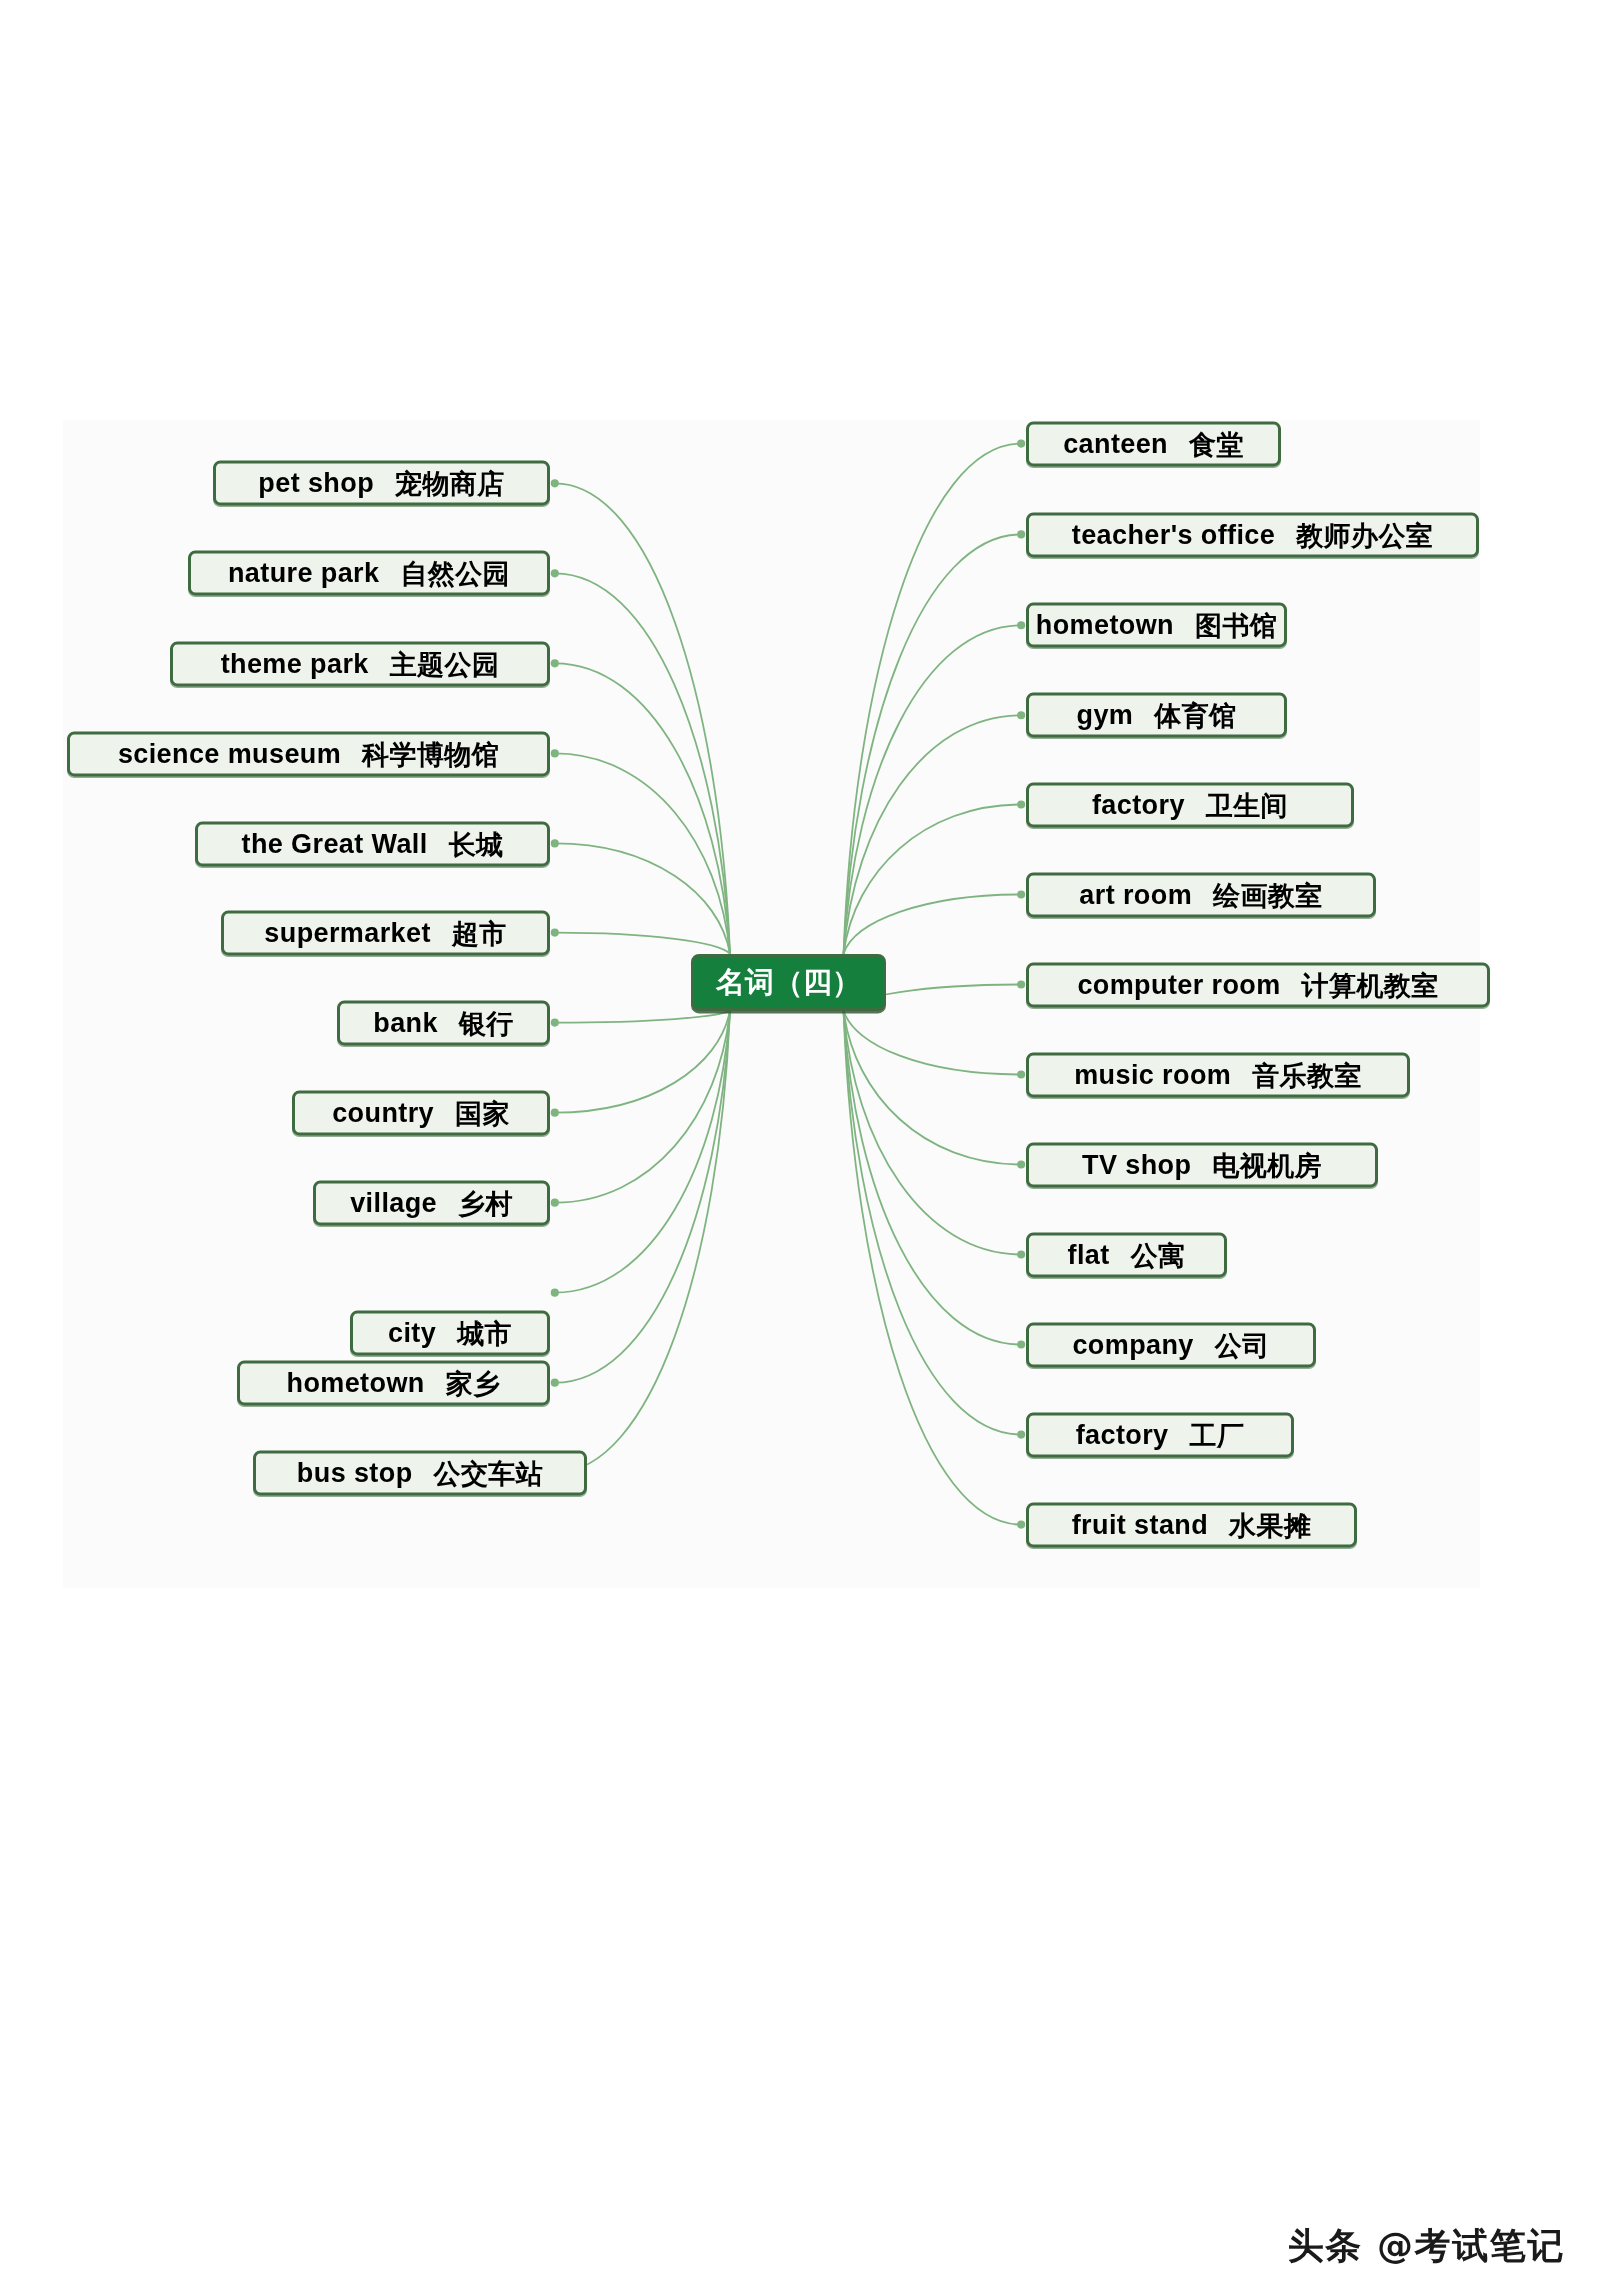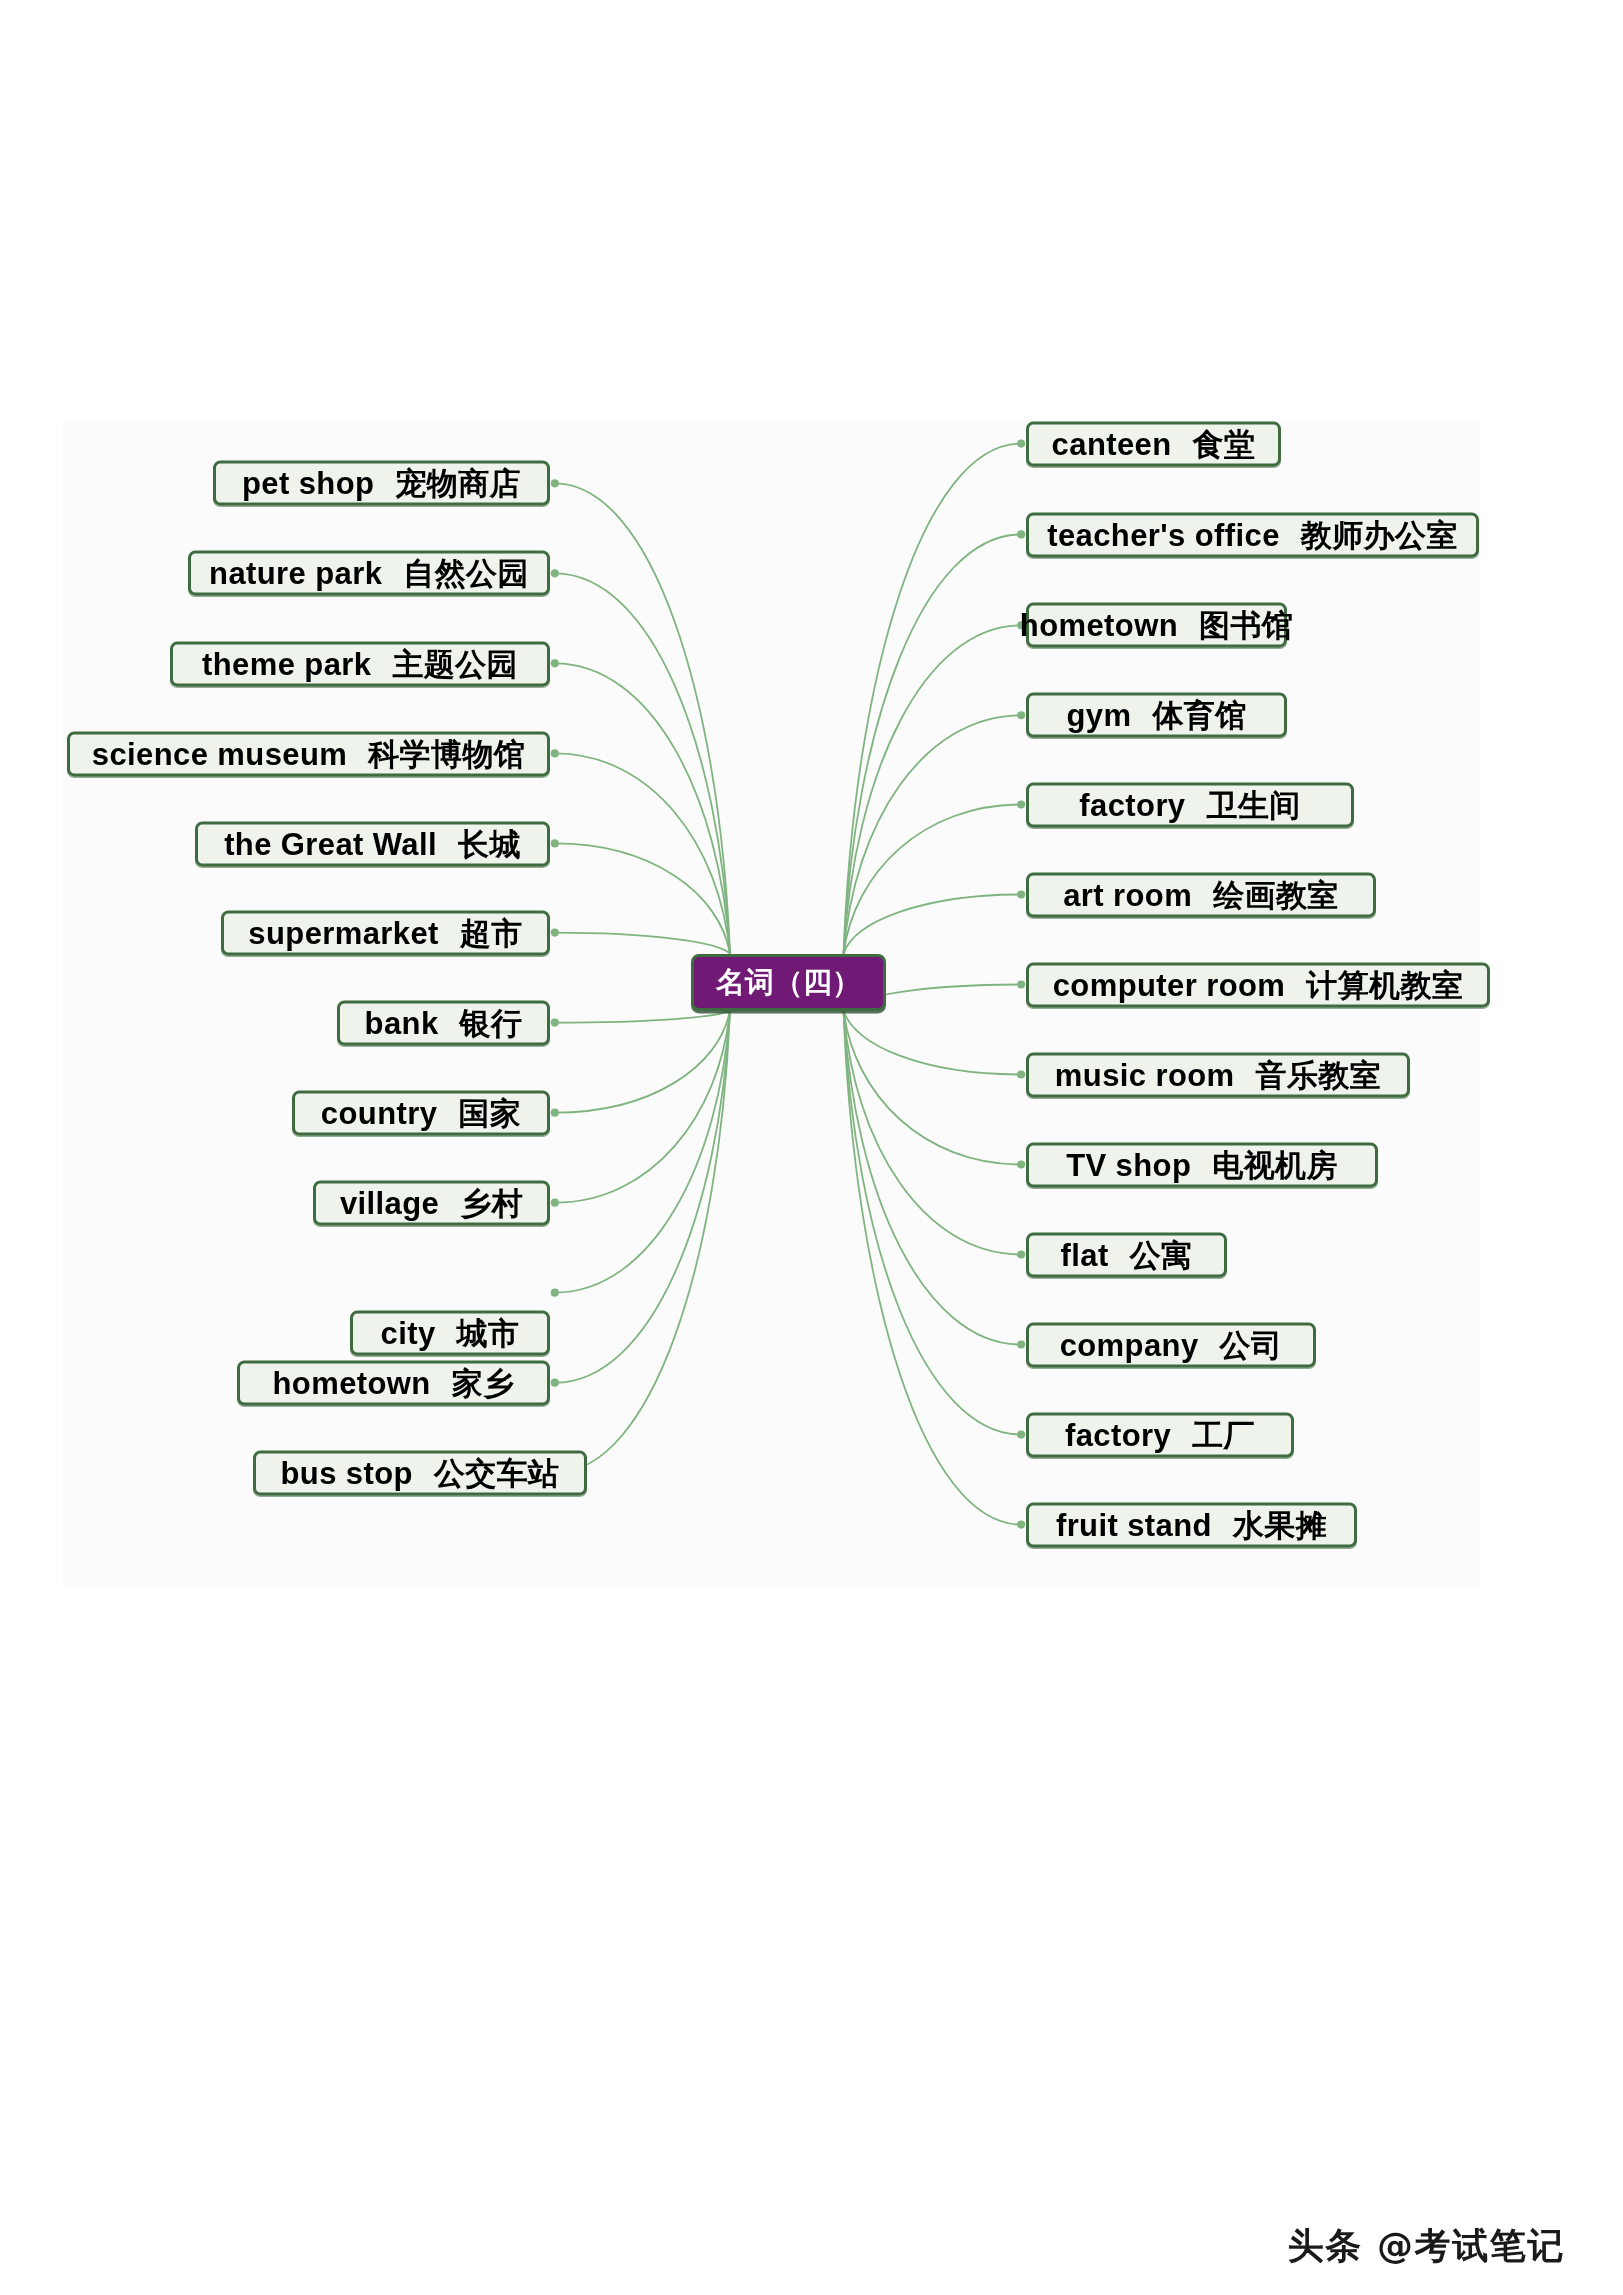--- a/index.html
+++ b/index.html
@@ -25,21 +25,21 @@
     pointer-events:none;
   }
 
   .node{
     position:absolute;
     box-sizing:border-box;
     border:3.2px solid #3f6b41;
     border-radius:7.3px;
     background:#eef3ec;
     color:#000000;
-    font-size:31px;
+    font-size:27px;
     line-height:1;
     letter-spacing:0.4px;
     display:flex;
     align-items:center;
     justify-content:center;
     white-space:nowrap;
     padding:0 14.6px;
     height:45px;
     box-shadow:0 1.6px 0 rgba(63,107,65,.55);
   }
@@ -49,21 +49,21 @@
   .left-node{transform:translateY(-50%);}
   .right-node{transform:translateY(-50%);}
 
   .center-node{
     position:absolute;
     left:691px;top:954px;
     width:195px;height:57px;
     box-sizing:border-box;
     border:3.2px solid #3f6b41;
     border-radius:8px;
-    background:#701a75;
+    background:#15803d;
     color:#ffffff;
     font-family:"DejaVu Sans",sans-serif;
     font-weight:700;
     font-size:29px;
     display:flex;align-items:center;justify-content:center;
     white-space:nowrap;
     box-shadow:0 2.4px 0 rgba(45,80,47,.8);
     z-index:5;
   }
 

